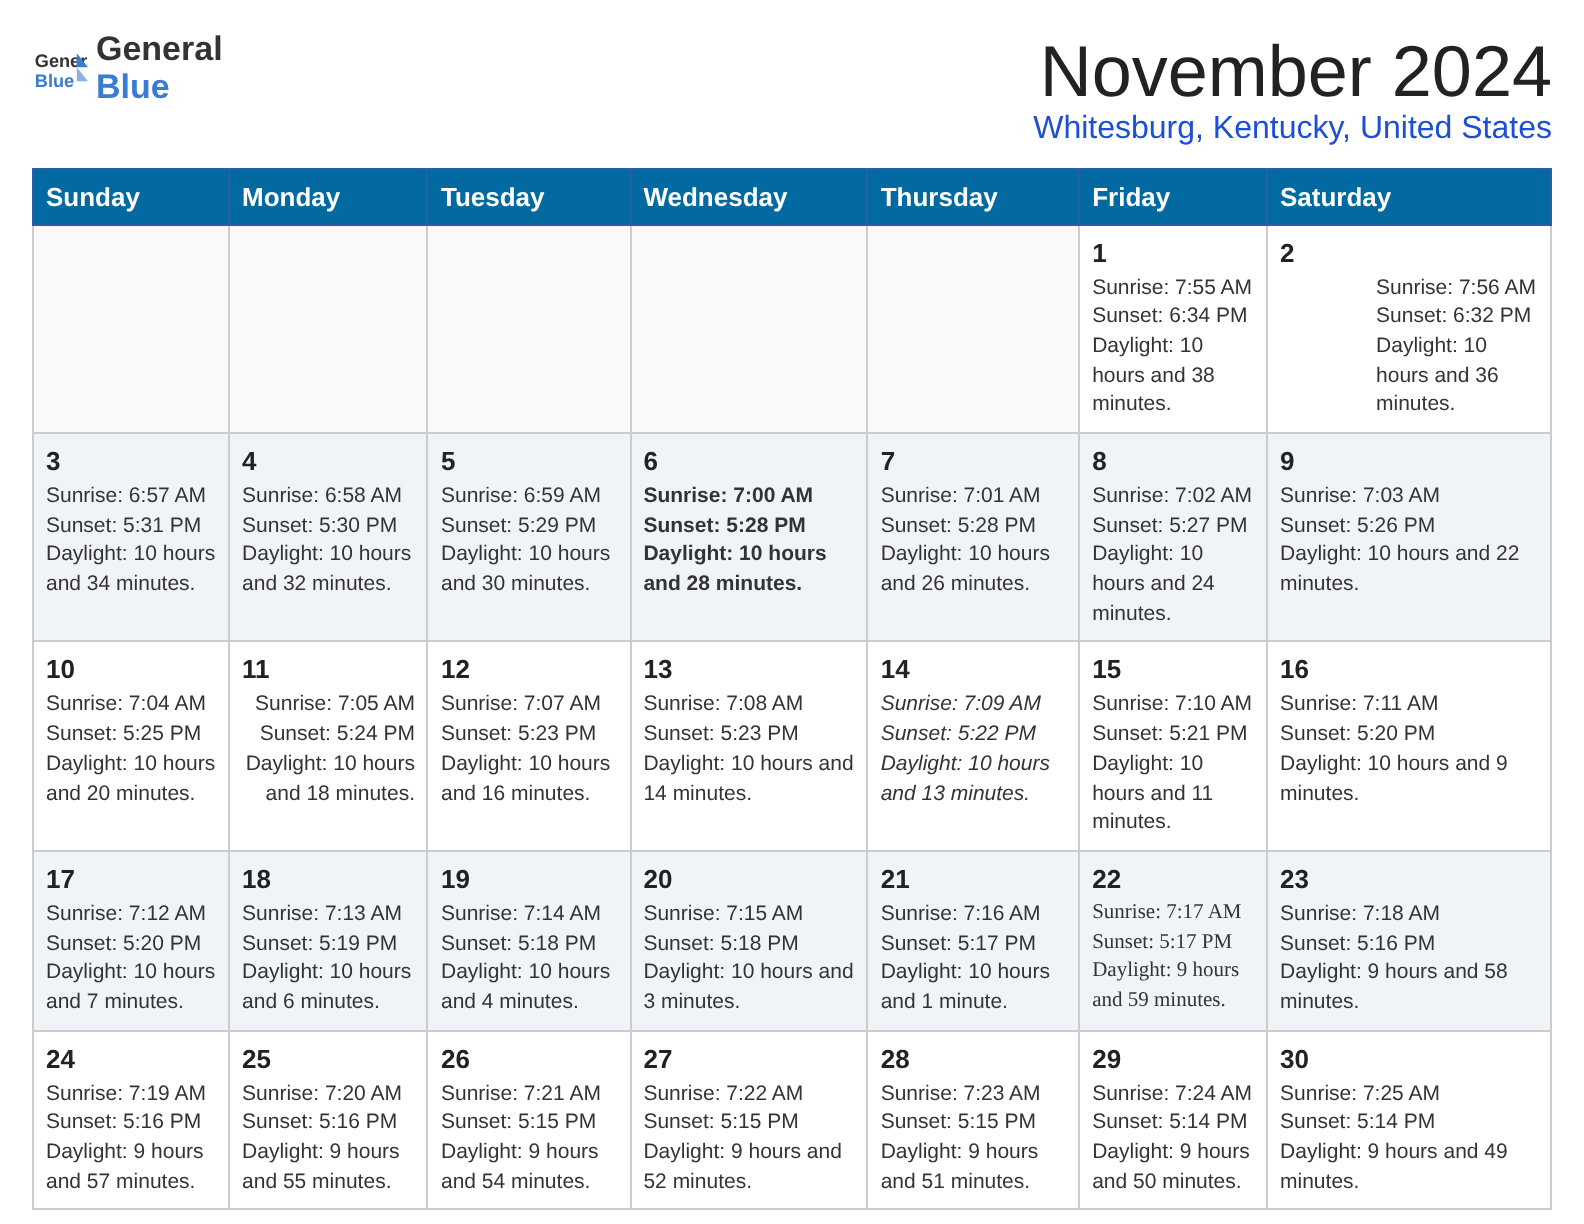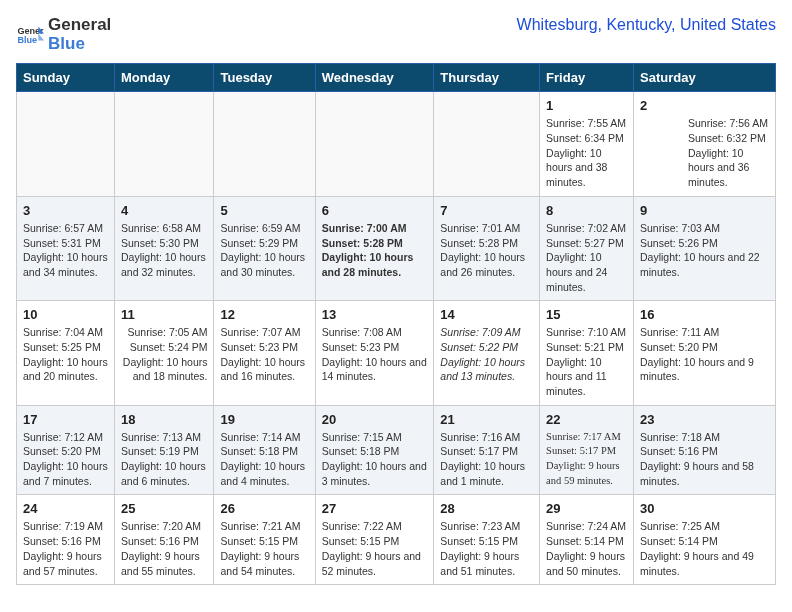--- a/index.html
+++ b/index.html
@@ -37,21 +37,21 @@
     .location-title {
       font-size: 16px;
       color: #1d4ed8;
     }
     table {
       width: 100%;
       border-collapse: collapse;
       font-size: 11px;
     }
     thead tr {
-      background: #0c4a6e;
+      background: #0369a1;
       color: #fff;
     }
     thead th {
       padding: 6px 6px;
       font-size: 13px;
       font-weight: bold;
       text-align: left;
       border: 1px solid #2a5caa;
     }
     tbody tr {
@@ -92,20 +92,21 @@
       <text x="2" y="32" font-size="13" font-weight="bold" fill="#3a7bd5">Blue</text>
       <polygon points="32,8 40,18 32,18" fill="#3a7bd5"></polygon>
       <polygon points="32,18 40,28 32,28" fill="#3a7bd5" opacity="0.6"></polygon>
     </svg>
     <div>
       <div style="font-size:17px;font-weight:bold;color:#333;line-height:1.1;">General</div>
       <div style="font-size:17px;font-weight:bold;color:#3a7bd5;line-height:1.1;">Blue</div>
     </div>
   </div>
   <div class="title-section">
+    <div class="month-title">November 2024</div>
     <div class="location-title">Whitesburg, Kentucky, United States</div>
   </div>
 </div>
 
 <table>
   <thead>
     <tr>
     <th>Sunday</th>
         <th>Monday</th>
         <th>Tuesday</th>

